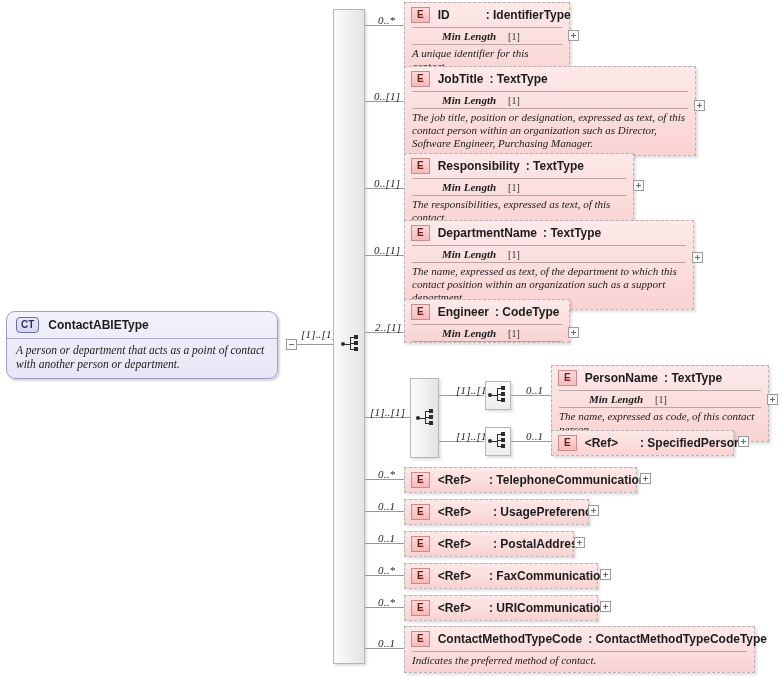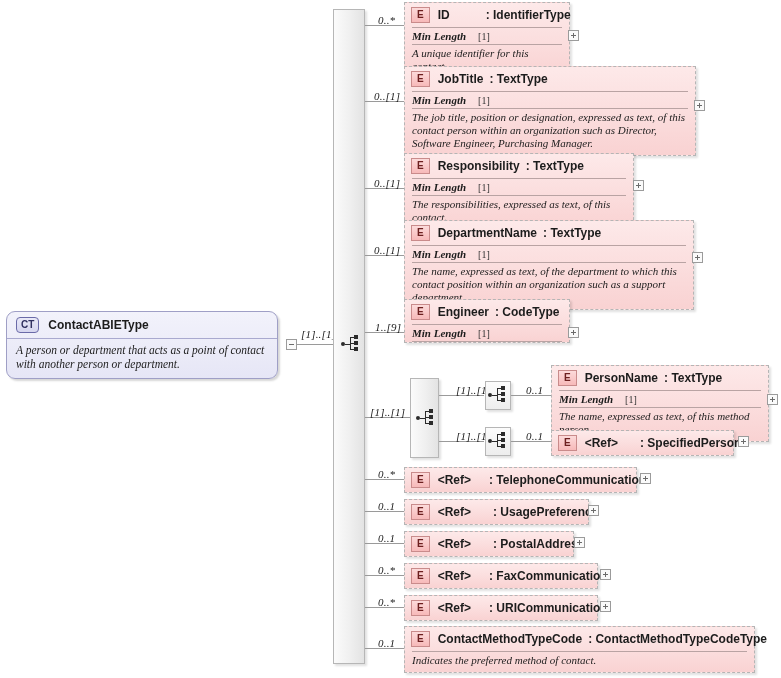--- a/index.html
+++ b/index.html
@@ -129,21 +129,21 @@
     margin: 0 7px;
   }
   .el-facet {
     display: flex;
     align-items: baseline;
     padding: 2px 7px 2px 7px;
     font-family: "Liberation Serif", serif;
     font-size: 11px;
     color: #1c1c1c;
   }
-  .el-facet .fname { font-style: italic; font-weight: bold; }
+  .el-facet .fname { font-style: italic; font-weight: bold; margin-left: 30px; }
   .el-facet .fval  { font-style: normal; margin-left: 12px; font-size: 10px; color: #333; }
   .el-doc {
     font-family: "Liberation Serif", serif;
     font-style: italic;
     font-size: 11px;
     color: #1c1c1c;
     line-height: 13px;
     padding: 2px 7px 5px 7px;
   }
 
@@ -250,21 +250,21 @@
   <div class="hline" style="left:365px; top:101px; width:40px;"></div>
   <div class="card" style="left:374px; top:90px;">0..[1]</div>
 
   <div class="hline" style="left:365px; top:188px; width:40px;"></div>
   <div class="card" style="left:374px; top:177px;">0..[1]</div>
 
   <div class="hline" style="left:365px; top:255px; width:40px;"></div>
   <div class="card" style="left:374px; top:244px;">0..[1]</div>
 
   <div class="hline" style="left:365px; top:332px; width:40px;"></div>
-  <div class="card" style="left:375px; top:321px;">1..[9]</div>
+  <div class="card" style="left:375px; top:321px;">2..[1]</div>
 
   <div class="hline" style="left:365px; top:417px; width:45px;"></div>
   <div class="card" style="left:370px; top:406px;">[1]..[1]</div>
 
   <div class="hline" style="left:365px; top:479px; width:40px;"></div>
   <div class="card" style="left:378px; top:468px;">0..*</div>
 
   <div class="hline" style="left:365px; top:511px; width:40px;"></div>
   <div class="card" style="left:378px; top:500px;">0..1</div>
 
@@ -411,21 +411,21 @@
       <span class="el-badge">E</span>
       <span class="el-name">PersonName</span>
       <span class="el-type">: TextType</span>
     </div>
     <div class="el-sep"></div>
     <div class="el-facet">
       <span class="fname">Min Length</span>
       <span class="fval">[1]</span>
     </div>
     <div class="el-sep"></div>
-    <div class="el-doc">The name, expressed as text, of this method person.</div>
+    <div class="el-doc">The name, expressed as code, of this contact person.</div>
   </div>
   <div class="expander plus" style="left:767px; top:394px;"></div>
 
   <div class="el" style="left:551px; top:430px; width:183px;">
     <div class="el-head">
       <span class="el-badge">E</span>
       <span class="el-name">&lt;Ref&gt;</span>
       <span class="el-type" style="margin-left:22px;">: SpecifiedPerson</span>
     </div>
   </div>

